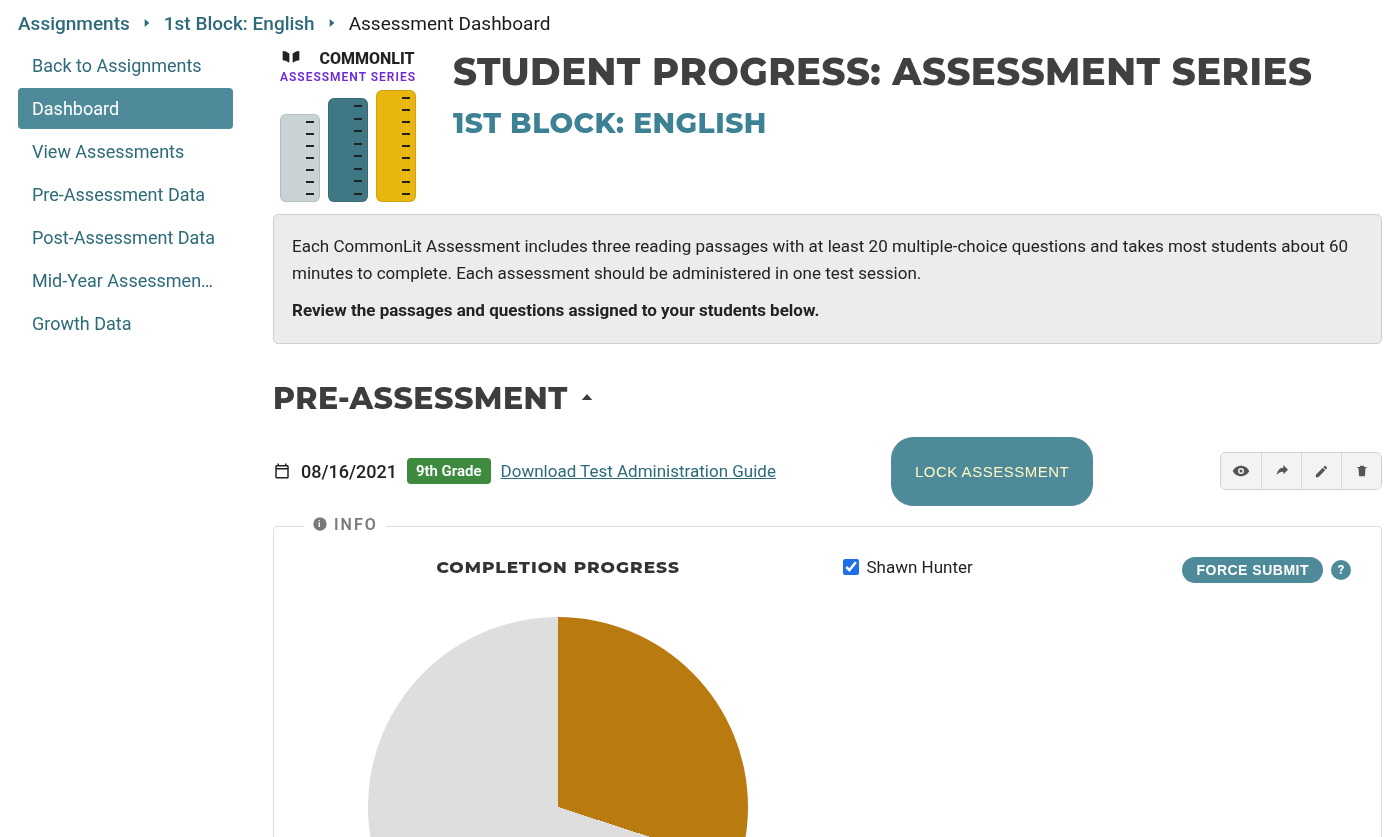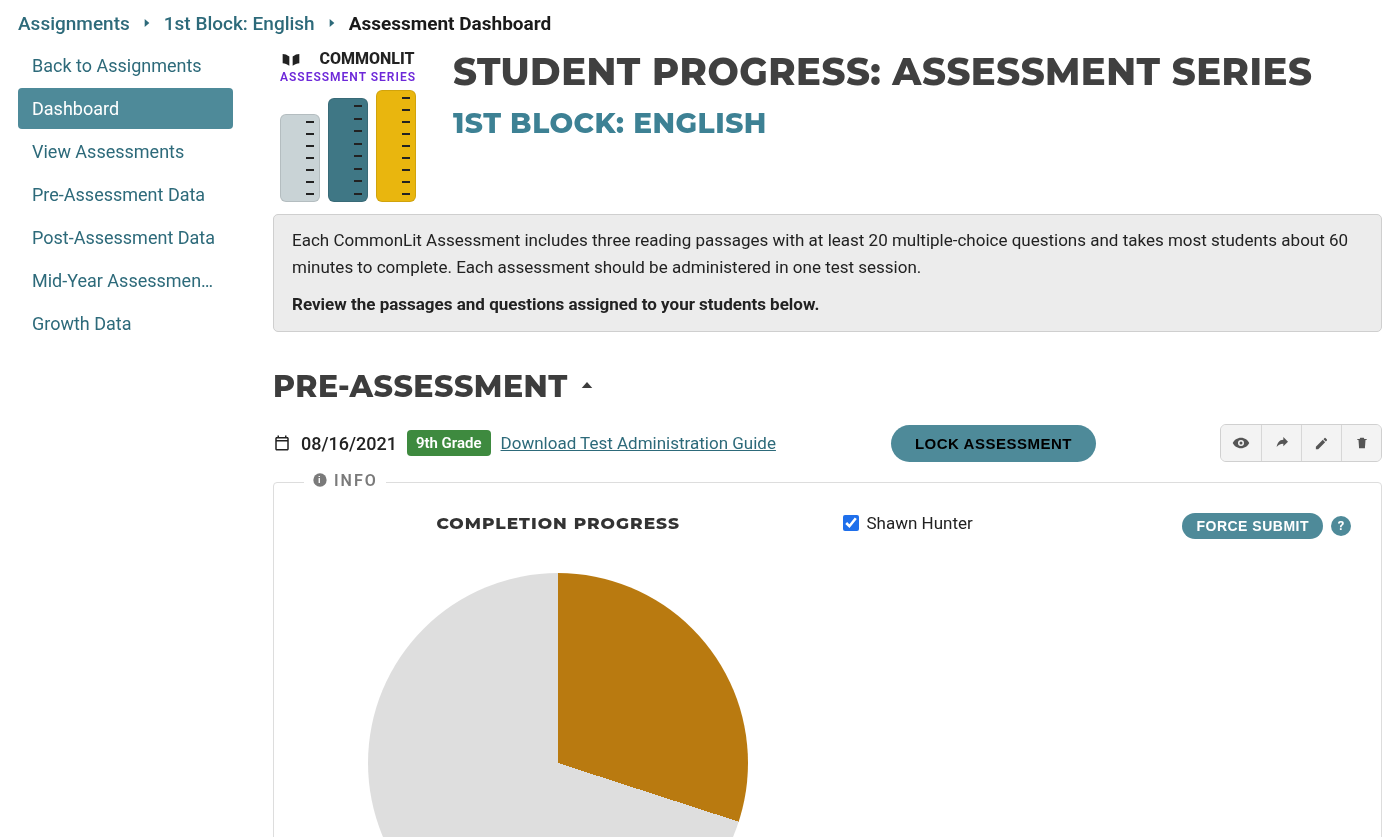--- a/index.html
+++ b/index.html
@@ -15,21 +15,21 @@
   
   .breadcrumb {
     display: flex;
     align-items: center;
     gap: 10px;
     padding: 12px 18px 10px 18px;
     font-size: 19px;
   }
   .breadcrumb a { color: #2d6a7a; font-weight: 500; }
   .breadcrumb .sep { color: #2d6a7a; }
-  .breadcrumb .current { color: #1a1a1a; font-weight: 700; }
+  .breadcrumb .current { color: #1a1a1a; font-weight: 400; }
 
   
   .content {
     display: flex;
     padding: 0 18px;
   }
   .sidebar { width: 215px; flex: 0 0 215px; }
   .sidebar .item {
     display: block;
     padding: 10px 14px;
@@ -44,21 +44,21 @@
   .sidebar .item.active {
     background: #4e8a99;
     color: #fff;
   }
 
   .main { flex: 1; padding-left: 40px; }
 
   
   .header-row { display: flex; gap: 30px; align-items: flex-start; margin-top: 4px; }
   .series-logo { width: 150px; height: 145px; flex: 0 0 150px; display:flex; flex-direction:column; align-items:center; }
-  .series-logo .brand { font-weight: 800; font-size: 16px; color:#222; display:flex; align-items:center; gap:18px;}
+  .series-logo .brand { font-weight: 800; font-size: 16px; color:#222; display:flex; align-items:flex-start; gap:18px;}
   .series-logo .sub { font-size: 12px; letter-spacing:1px; color:#6d28d9; font-weight:600; margin-top:2px;}
   .series-rulers { display:flex; gap:8px; margin-top:6px; }
   .ruler { width:40px; border-radius:6px; position:relative; border:1px solid rgba(0,0,0,0.1);}
   .ruler.gray { height:88px; background:#c9d3d6; }
   .ruler.teal { height:104px; background:#3f7785; }
   .ruler.yellow { height:112px; background:#e9b60e; }
   .ruler .ticks { position:absolute; right:3px; top:6px; bottom:6px; width:10px; display:flex; flex-direction:column; justify-content:space-between;}
   .ruler .ticks span{ display:block; height:2px; background:#222; width:8px;}
 
   .header-titles h1 {
@@ -76,21 +76,21 @@
     margin-top: 12px;
     letter-spacing: .5px;
   }
 
   
   .infobox {
     margin-top: 20px;
     border: 1px solid #cfcfcf;
     background: #ececec;
     border-radius: 5px;
-    padding: 12px 18px;
+    padding: 18px 18px;
     font-size: 17px;
     color: #222;
     line-height: 1.6;
   }
   .infobox p + p { margin-top: 10px; }
   .infobox .bold { font-weight: 700; }
 
   
   .section-title {
     margin-top: 36px;
@@ -119,26 +119,26 @@
     color: #fff;
     padding: 4px 9px;
     border-radius: 4px;
     font-size: 15px;
     font-weight:600;
   }
   .dl-link { color:#2d6a7a; text-decoration: underline; font-size:17px;}
   .lock-btn {
     margin-left: 105px;
     background: #4e8a99;
-    color: #000000;
+    color: #fef9c3;
     border: none;
     border-radius: 22px;
-    padding: 10px 24px;
+    padding: 26px 24px;
     font-size: 15px;
-    font-weight: 700;
+    font-weight: 400;
     letter-spacing: .5px;
     cursor: pointer;
   }
   .action-btns {
     position: absolute;
     right: 0;
     display: flex;
     border: 1px solid #d0d0d0;
     border-radius: 6px;
     overflow: hidden;

